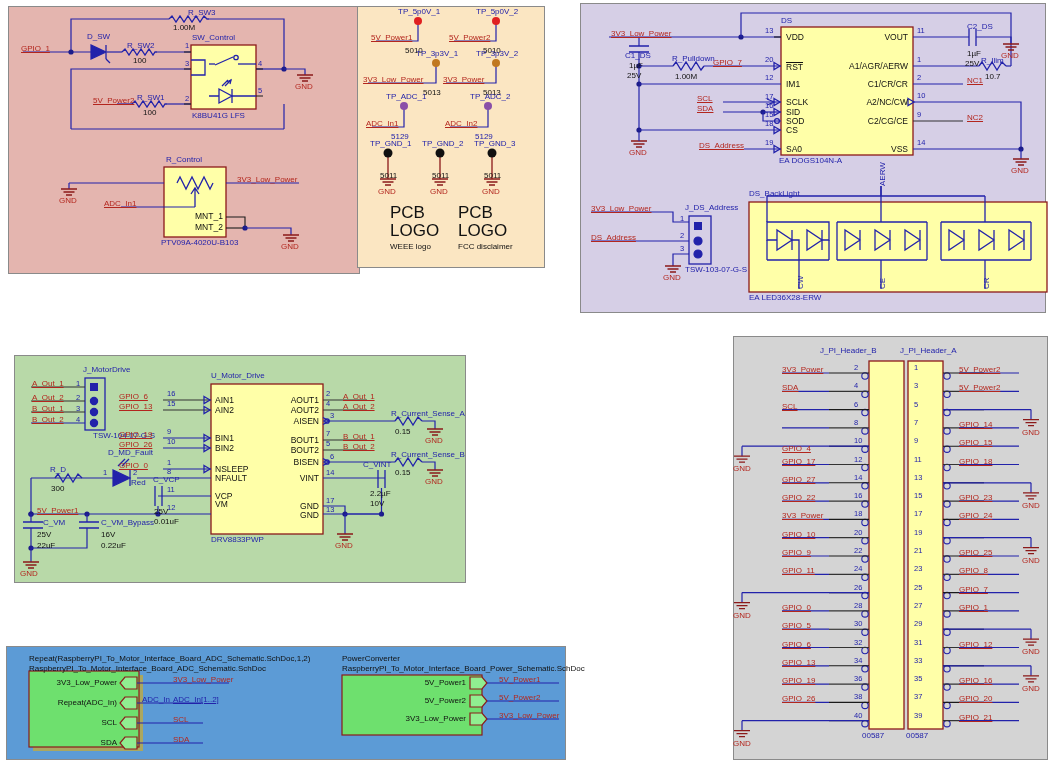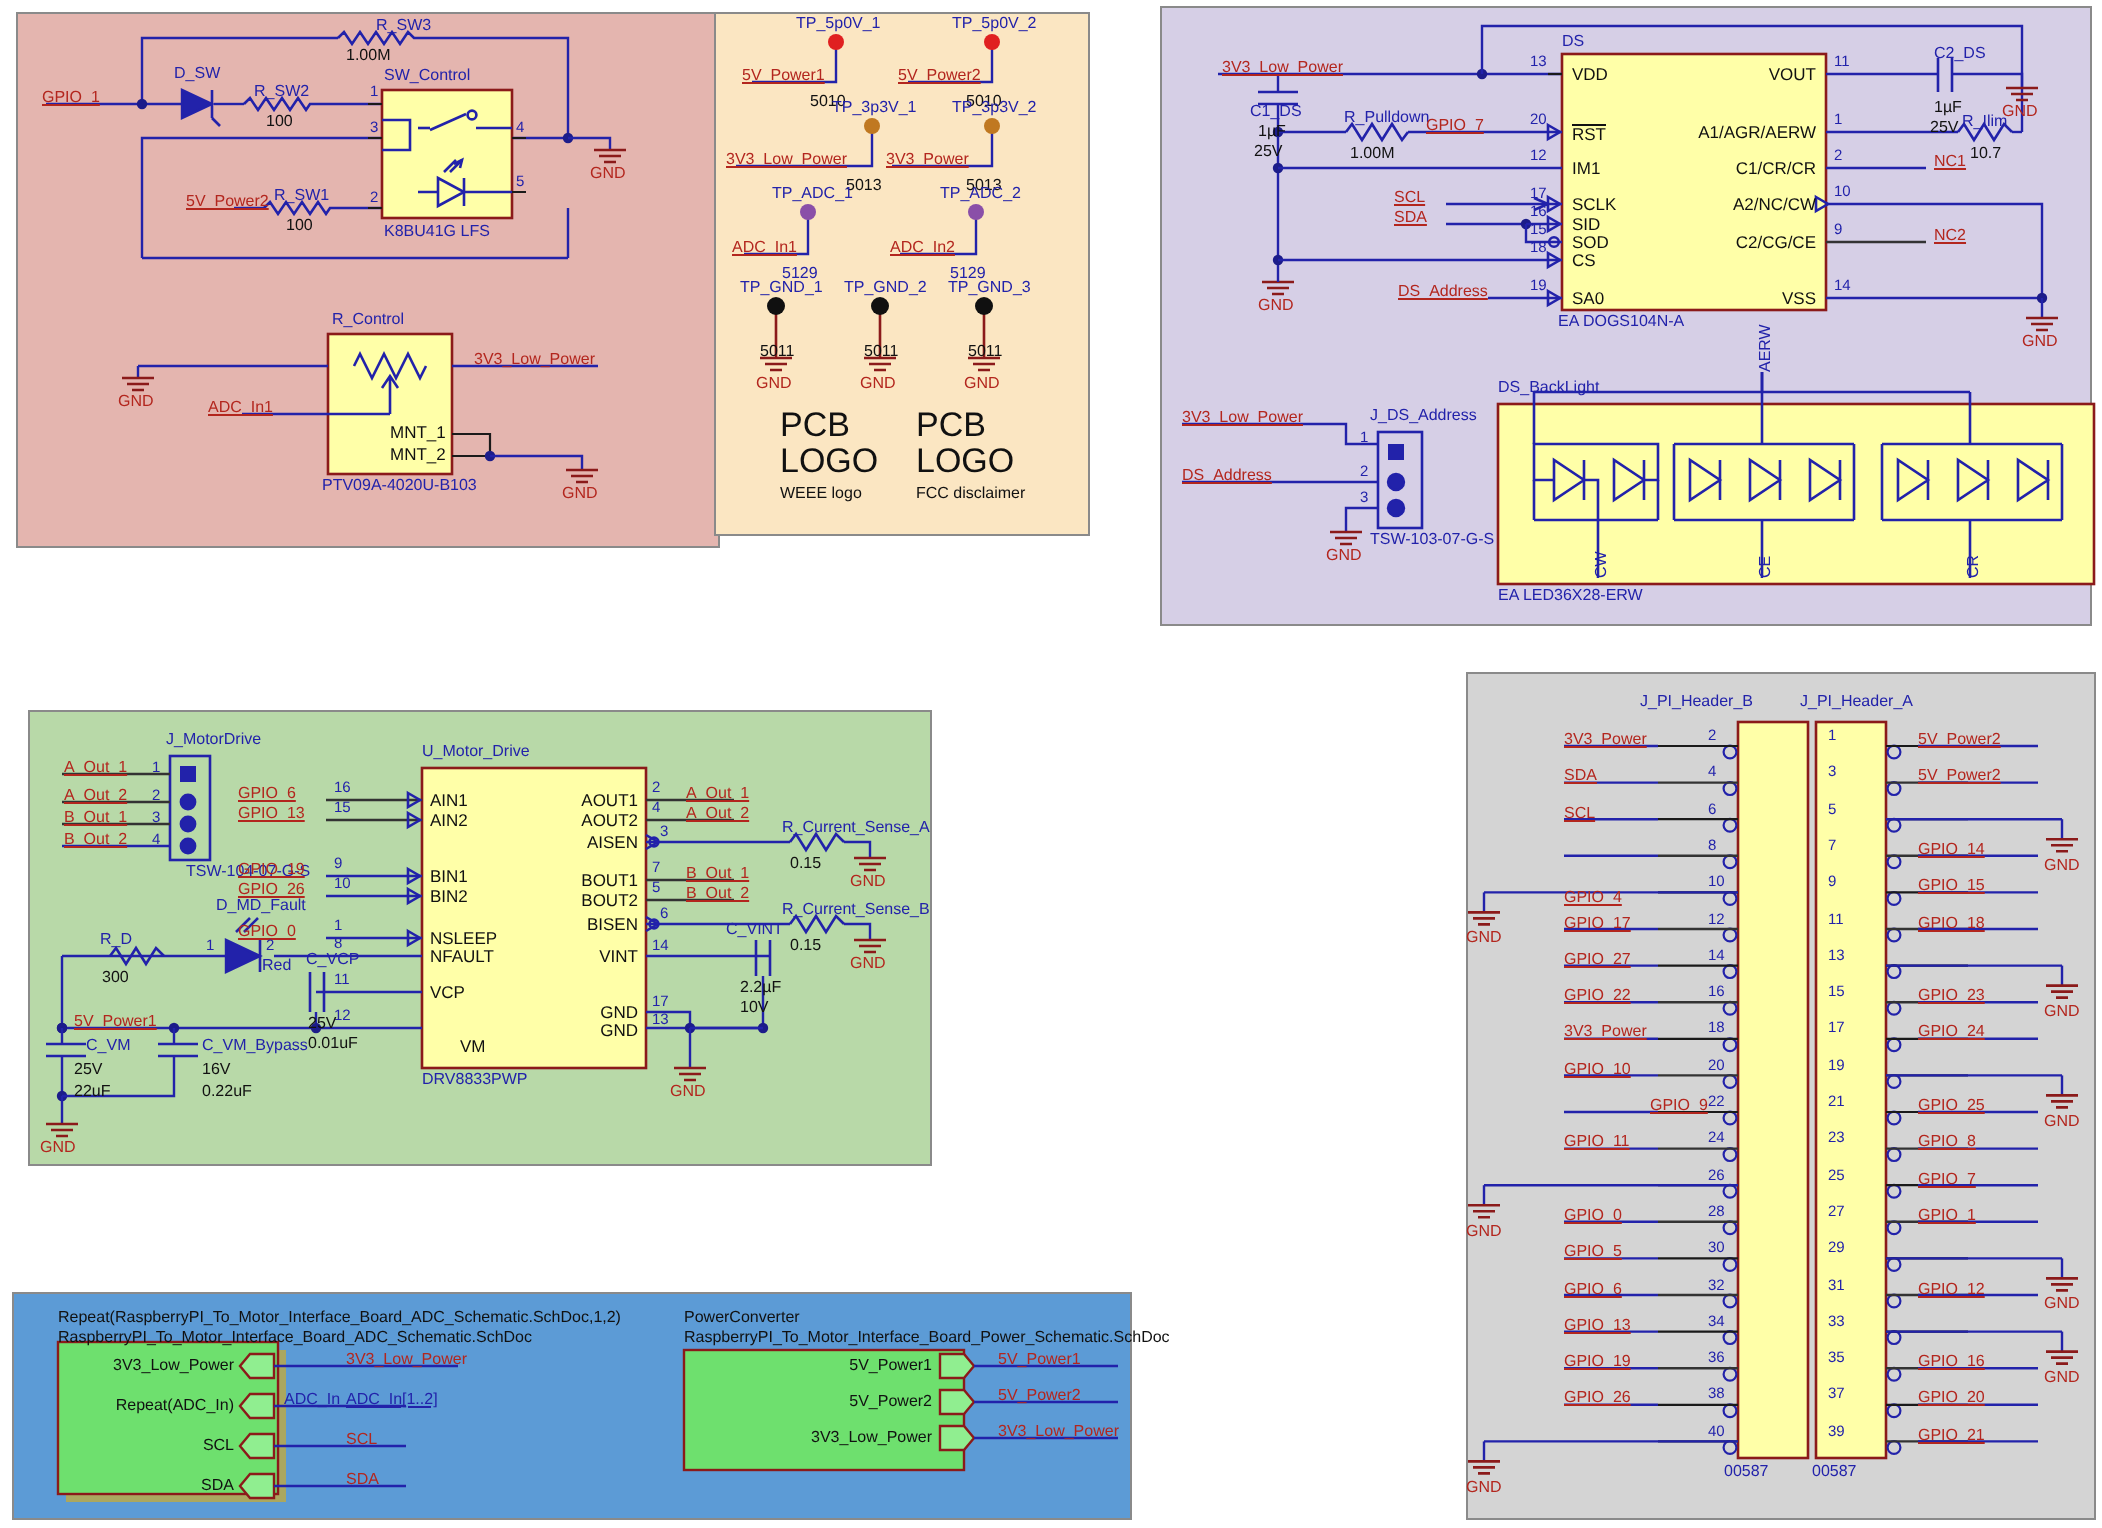--- a/index.html
+++ b/index.html
@@ -495,21 +495,21 @@
   <div class="t pinnum" style="left:152px;top:130px;">11</div>
   <div class="t pinnum" style="left:152px;top:148px;">12</div>
 
   <div class="t pinname" style="left:200px;top:40px;">AIN1</div>
   <div class="t pinname" style="left:200px;top:50px;">AIN2</div>
   <div class="t pinname" style="left:200px;top:78px;">BIN1</div>
   <div class="t pinname" style="left:200px;top:88px;">BIN2</div>
   <div class="t pinname" style="left:200px;top:109px;">NSLEEP</div>
   <div class="t pinname" style="left:200px;top:118px;">NFAULT</div>
   <div class="t pinname" style="left:200px;top:136px;">VCP</div>
-  <div class="t pinname" style="left:200px;top:163px;margin-left:15px;">VM</div>
+  <div class="t pinname" style="left:200px;top:144px;">VM</div>
 
   <div class="t pinname r" style="left:218px;top:40px;width:86px;">AOUT1</div>
   <div class="t pinname r" style="left:218px;top:50px;width:86px;">AOUT2</div>
   <div class="t pinname r" style="left:218px;top:61px;width:86px;">AISEN</div>
   <div class="t pinname r" style="left:218px;top:80px;width:86px;">BOUT1</div>
   <div class="t pinname r" style="left:218px;top:90px;width:86px;">BOUT2</div>
   <div class="t pinname r" style="left:218px;top:102px;width:86px;">BISEN</div>
   <div class="t pinname r" style="left:218px;top:118px;width:86px;">VINT</div>
   <div class="t pinname r" style="left:218px;top:146px;width:86px;">GND</div>
   <div class="t pinname r" style="left:218px;top:155px;width:86px;">GND</div>
@@ -765,21 +765,21 @@
       <div class="t net netu" style="left: 48px; top: 120.5px;">GPIO_17</div>
       <div class="t pinnum" style="left: 120px; top: 136.8px;">14</div>
       <div class="t net netu" style="left: 48px; top: 138.8px;">GPIO_27</div>
       <div class="t pinnum" style="left: 120px; top: 155.1px;">16</div>
       <div class="t net netu" style="left: 48px; top: 157.1px;">GPIO_22</div>
       <div class="t pinnum" style="left: 120px; top: 173.4px;">18</div>
       <div class="t net netu" style="left: 48px; top: 175.4px;">3V3_Power</div>
       <div class="t pinnum" style="left: 120px; top: 191.7px;">20</div>
       <div class="t net netu" style="left: 48px; top: 193.7px;">GPIO_10</div>
       <div class="t pinnum" style="left: 120px; top: 210px;">22</div>
-      <div class="t net netu" style="left: 48px; top: 212px; margin-left: 43px;">GPIO_9</div>
+      <div class="t net netu" style="left: 48px; top: 212px;">GPIO_9</div>
       <div class="t pinnum" style="left: 120px; top: 228.3px;">24</div>
       <div class="t net netu" style="left: 48px; top: 230.3px;">GPIO_11</div>
       <div class="t pinnum" style="left: 120px; top: 246.6px;">26</div>
       <div class="t pinnum" style="left: 120px; top: 264.9px;">28</div>
       <div class="t net netu" style="left: 48px; top: 266.9px;">GPIO_0</div>
       <div class="t pinnum" style="left: 120px; top: 283.2px;">30</div>
       <div class="t net netu" style="left: 48px; top: 285.2px;">GPIO_5</div>
       <div class="t pinnum" style="left: 120px; top: 301.5px;">32</div>
       <div class="t net netu" style="left: 48px; top: 303.5px;">GPIO_6</div>
       <div class="t pinnum" style="left: 120px; top: 319.8px;">34</div>

